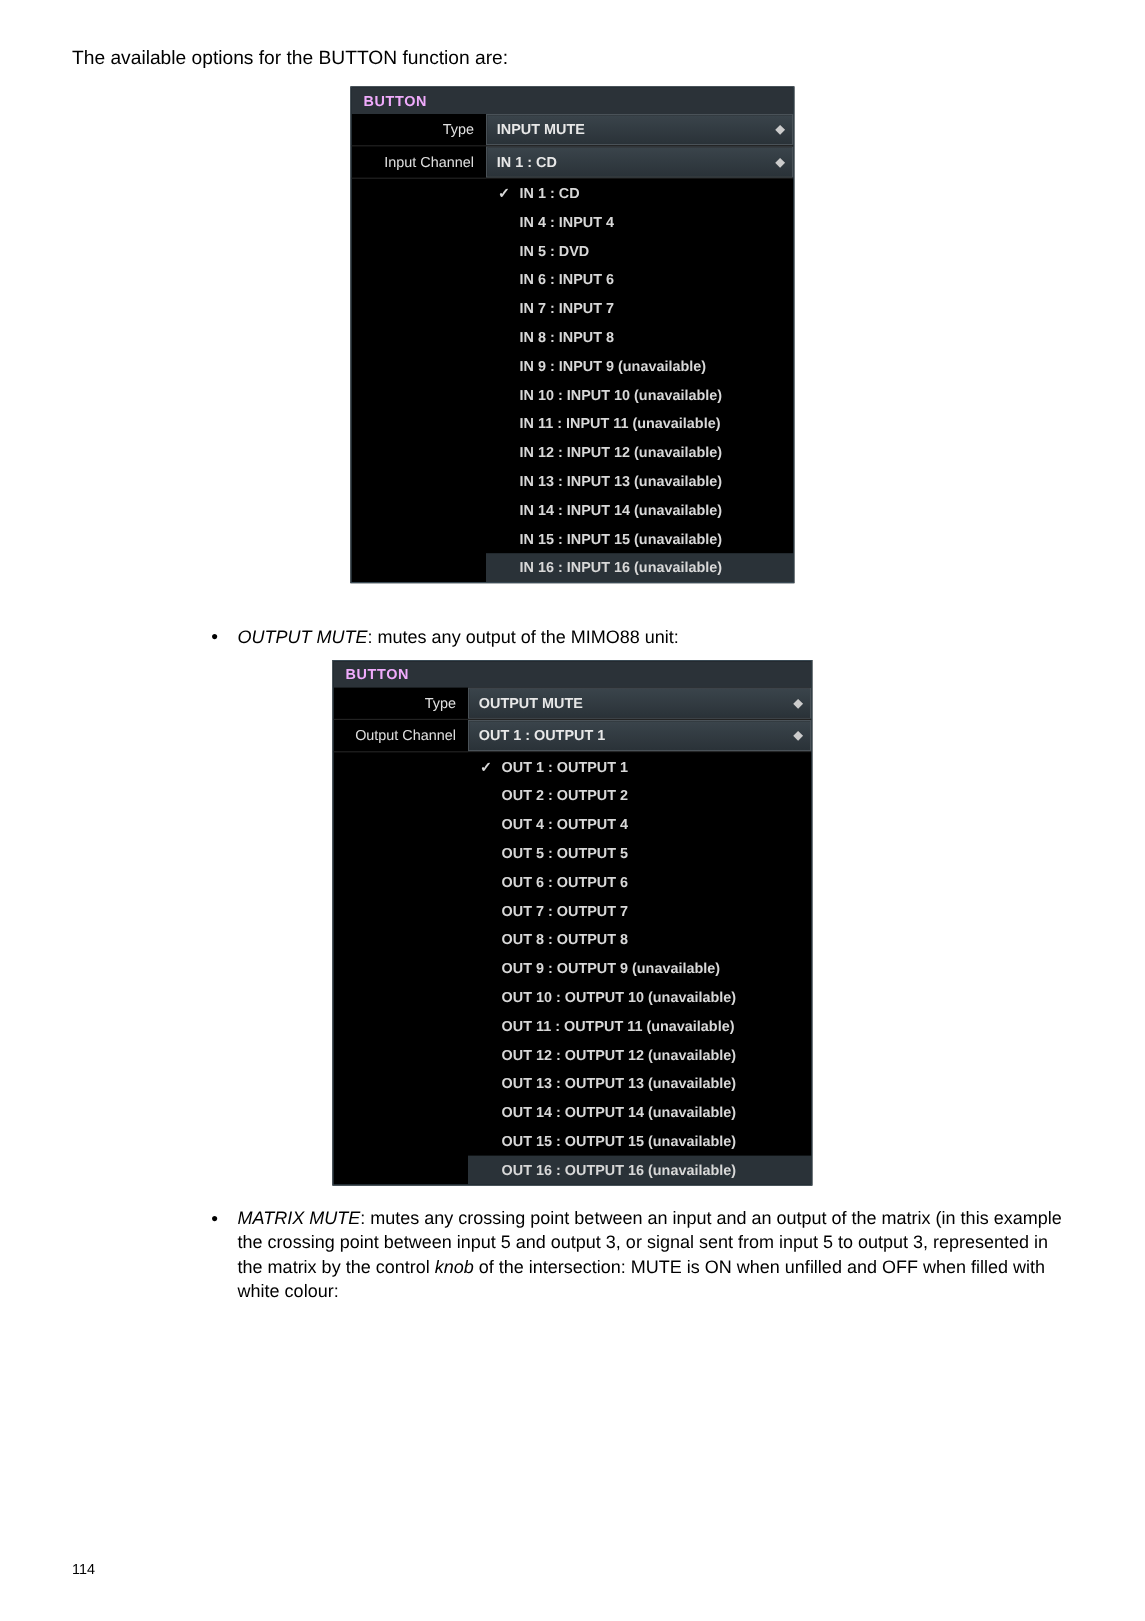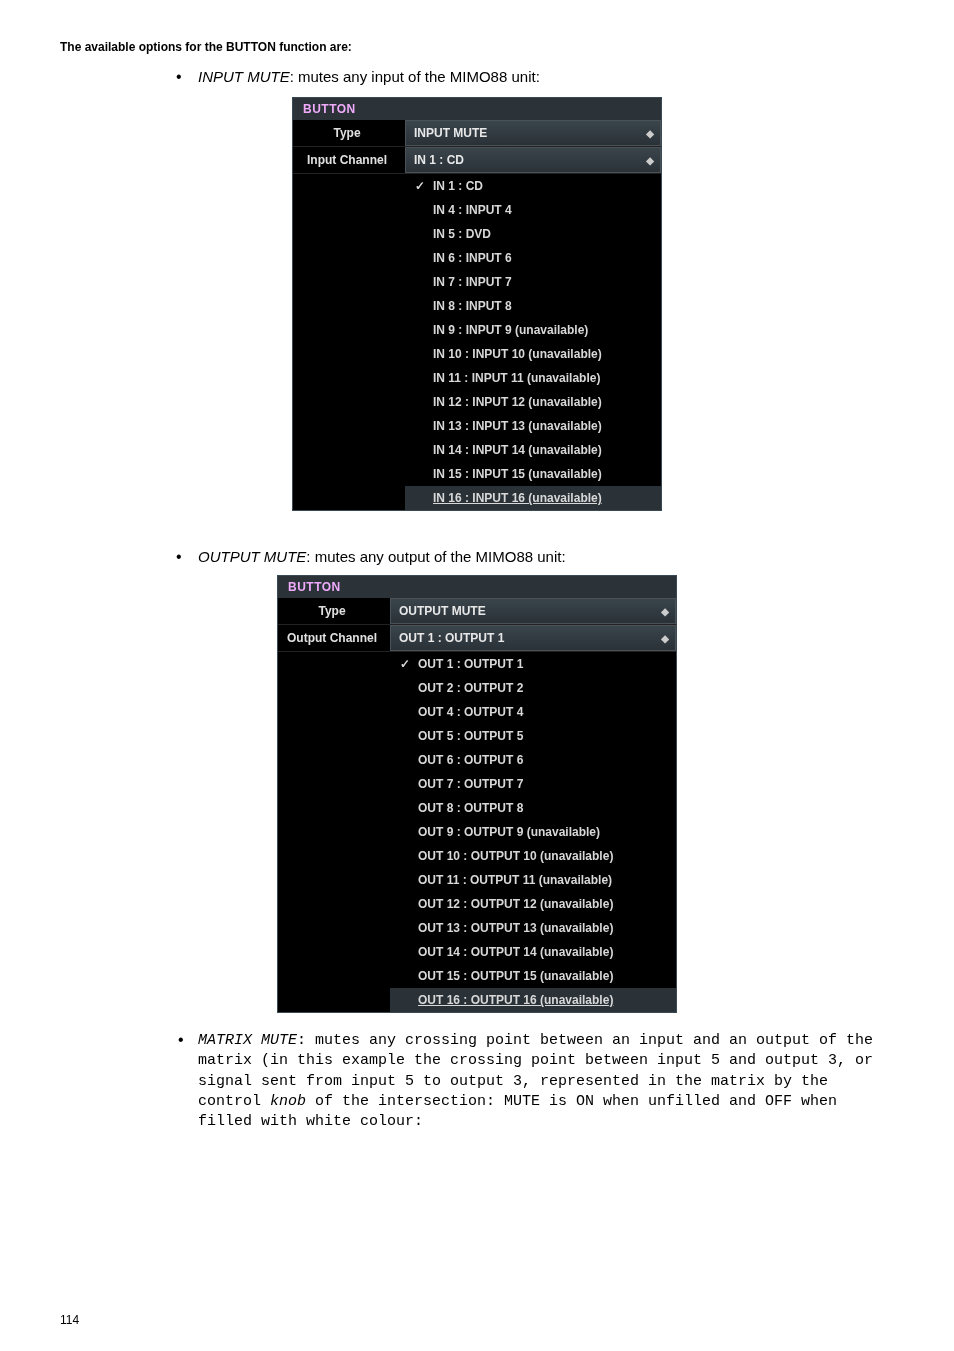--- a/index.html
+++ b/index.html
@@ -6,22 +6,21 @@
     body {
       font-family: Arial, Helvetica, sans-serif;
       font-size: 14px;
       color: #000;
       background: #fff;
       padding: 40px 60px;
       width: 954px;
     }
     .intro-text {
       margin-bottom: 14px;
-      font-size: 12px;
-      font-weight: bold;
+      font-size: 16px;
     }
     ul.bullet-list {
       list-style: none;
       padding-left: 110px;
       margin-bottom: 12px;
     }
     ul.bullet-list li {
       position: relative;
       padding-left: 28px;
       margin-bottom: 4px;
@@ -57,24 +56,24 @@
       letter-spacing: 0.5px;
       font-size: 12px;
     }
     .row {
       display: flex;
       align-items: center;
       border-bottom: 1px solid #222;
     }
     .row-label {
       width: 112px;
-      text-align: center;
+      text-align: right;
       padding: 6px 10px 6px 6px;
       color: #e0e0e0;
-      font-weight: bold;
+      font-weight: normal;
       font-size: 12px;
     }
     .row-select {
       flex: 1;
       background: linear-gradient(#3a444b, #2a3238);
       border: 1px solid #4a5258;
       color: #e8e8e8;
       padding: 5px 8px;
       position: relative;
       font-weight: bold;
@@ -101,21 +100,20 @@
     }
     .dd-item.selected::before {
       content: "✓";
       position: absolute;
       left: 10px;
       color: #d8d8d8;
       font-size: 12px;
     }
     .dd-item.last {
       background: #2a3238;
-      text-decoration: underline;
     }
     .panel-body { position: relative; }
 
     .output-intro {
       padding-left: 110px;
       margin: 10px 0 10px 0;
     }
     .output-intro-item {
       position: relative;
       padding-left: 28px;
@@ -123,48 +121,47 @@
       margin-top: 37px;
     }
     .output-intro-item::before {
       content: "•";
       position: absolute;
       left: 6px;
       top: 0;
       font-size: 16px;
     }
 
-    .matrix-section { padding-left: 110px; margin-top: 10px; font-family: Liberation Mono, monospace; }
+    .matrix-section { padding-left: 110px; margin-top: 10px; }
     .matrix-item {
       position: relative;
       padding-left: 28px;
       font-size: 15px;
       line-height: 1.35;
     }
     .matrix-item::before {
       content: "•";
       position: absolute;
       left: 6px;
       top: 0;
       font-size: 16px;
     }
     .page-number {
       position: absolute;
-      bottom: 24px;
+      bottom: 36px;
       left: 60px;
       font-size: 12px;
     }
   </style>
 </head>
 <body>
 
 <div class="intro-text">The available options for the BUTTON function are:</div>
 
 <ul class="bullet-list">
-  <li><span class="italic">INPUT MUTE</span><span>: mutes any input of the MIMO88 unit:</span></li>
 </ul>
 
 <div class="panel-wrap">
   <div class="panel">
     <div class="panel-header">BUTTON</div>
     <div class="panel-body">
       <div class="row">
         <div class="row-label">Type</div>
         <div class="row-select">
           <span>INPUT MUTE</span>

